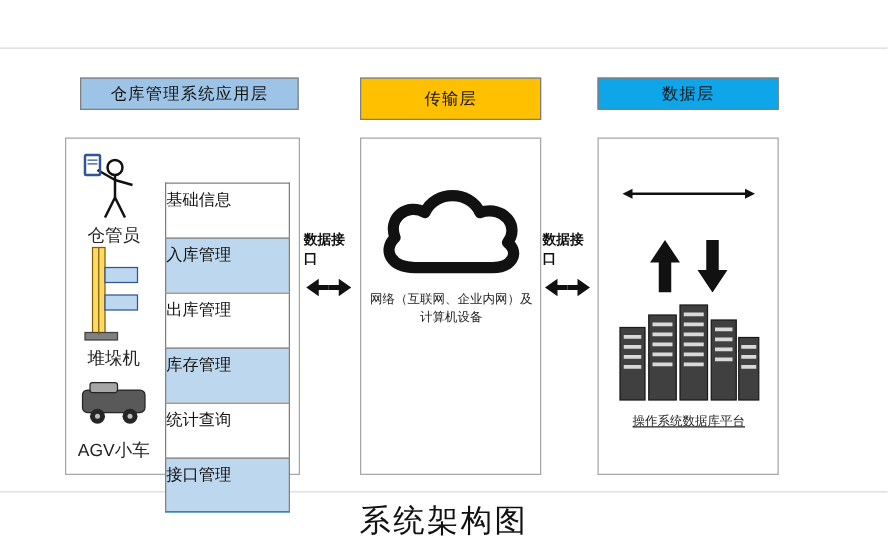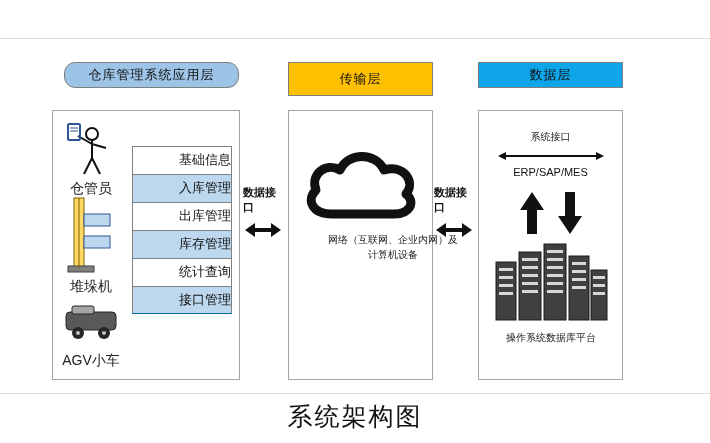--- a/index.html
+++ b/index.html
@@ -19,21 +19,21 @@
   
   .pill{
     position:absolute;
     box-sizing:border-box;
     display:flex;align-items:center;justify-content:center;
     font-size:13px;
     color:#111;
     letter-spacing:1px;
     border:1px solid #7f7f7f;
   }
-  #pill-app{left:64px;top:62px;width:175px;height:26px;background:#9dc3e6;border-radius:11px;}
+  #pill-app{left:64px;top:62px;width:175px;height:26px;background:#9dc3e6;}
   #pill-trans{left:288px;top:62px;width:145px;height:34px;background:#ffc000;}
   #pill-data{left:478px;top:62px;width:145px;height:26px;background:#0ea5e9;}
 
   
   .col{
     position:absolute;
     box-sizing:border-box;
     border:1px solid #a6a6a6;
     background:#ffffff;
   }
@@ -57,52 +57,52 @@
   
   .agv{position:absolute;left:58px;top:300px;width:70px;height:46px;}
   .cap-agv{left:54px;top:352px;}
 
   
   .menu{
     position:absolute;left:132px;top:146px;width:100px;
   }
   .menu-item{
     box-sizing:border-box;
-    height:28px;line-height:26px;
+    height:44px;line-height:26px;
     border:1px solid #808080;
     border-bottom:none;
-    text-align:right;
+    text-align:left;
     font-size:13px;color:#111;
     background:#ffffff;
   }
   .menu-item:last-child{border-bottom:1px solid #0369a1;}
   .menu-item.hl{background:#bdd7ee;}
 
   
   .cloud-wrap{position:absolute;left:300px;top:140px;width:122px;height:90px;}
   .mid-caption{
     position:absolute;left:294px;top:232px;width:134px;
-    text-align:center;font-size:10px;color:#222;line-height:15px;margin-left:32px;
+    text-align:center;font-size:10px;color:#222;line-height:15px;
   }
 
   
   .sys-if-label{
     position:absolute;left:478px;top:130px;width:145px;
     text-align:center;font-size:10px;color:#222;
   }
   .arrow-bar{position:absolute;left:498px;top:148px;width:106px;height:12px;}
   .erp-label{
     position:absolute;left:478px;top:166px;width:145px;
     text-align:center;font-size:11px;color:#111;
   }
   .updown{position:absolute;left:510px;top:192px;width:84px;height:42px;}
   .servers{position:absolute;left:492px;top:240px;width:118px;height:82px;}
   .os-caption{
     position:absolute;left:484px;top:330px;width:134px;
-    text-align:center;font-size:10px;color:#222;line-height:15px;
+    text-align:center;font-size:10px;color:#222;line-height:15px;text-decoration:underline;
   }
 
   
   .conn{position:absolute;width:40px;}
   .conn-label{
     text-align:left;font-size:11px;color:#111;line-height:15px;font-weight:bold;
   }
   .conn-arrow{height:22px;margin-top:4px;}
   #conn-1{left:243px;top:185px;}
   #conn-2{left:434px;top:185px;}
@@ -200,29 +200,27 @@
   <div class="conn" id="conn-2">
     <div class="conn-label">数据接口</div>
     <div class="conn-arrow">
       <svg width="40" height="22" viewBox="0 0 40 22">
         <polygon points="2,11 12,4 12,9 20,9 20,13 12,13 12,18" fill="#111"></polygon>
         <polygon points="38,11 28,4 28,9 20,9 20,13 28,13 28,18" fill="#111"></polygon>
       </svg>
     </div>
   </div>
 
-  <div class="sys-if-label">系统接口</div>
   <div class="arrow-bar">
     <svg width="106" height="12" viewBox="0 0 106 12">
       <line x1="6" y1="6" x2="100" y2="6" stroke="#111" stroke-width="2"></line>
       <polygon points="0,6 8,2 8,10" fill="#111"></polygon>
       <polygon points="106,6 98,2 98,10" fill="#111"></polygon>
     </svg>
   </div>
-  <div class="erp-label">ERP/SAP/MES</div>
 
   <div class="updown">
     <svg width="84" height="42" viewBox="0 0 84 42">
       <polygon points="22,0 34,18 27,18 27,42 17,42 17,18 10,18" fill="#111"></polygon>
       <polygon points="60,42 72,24 65,24 65,0 55,0 55,24 48,24" fill="#111"></polygon>
     </svg>
   </div>
 
   <div class="servers">
     <svg width="118" height="82" viewBox="0 0 118 82">

